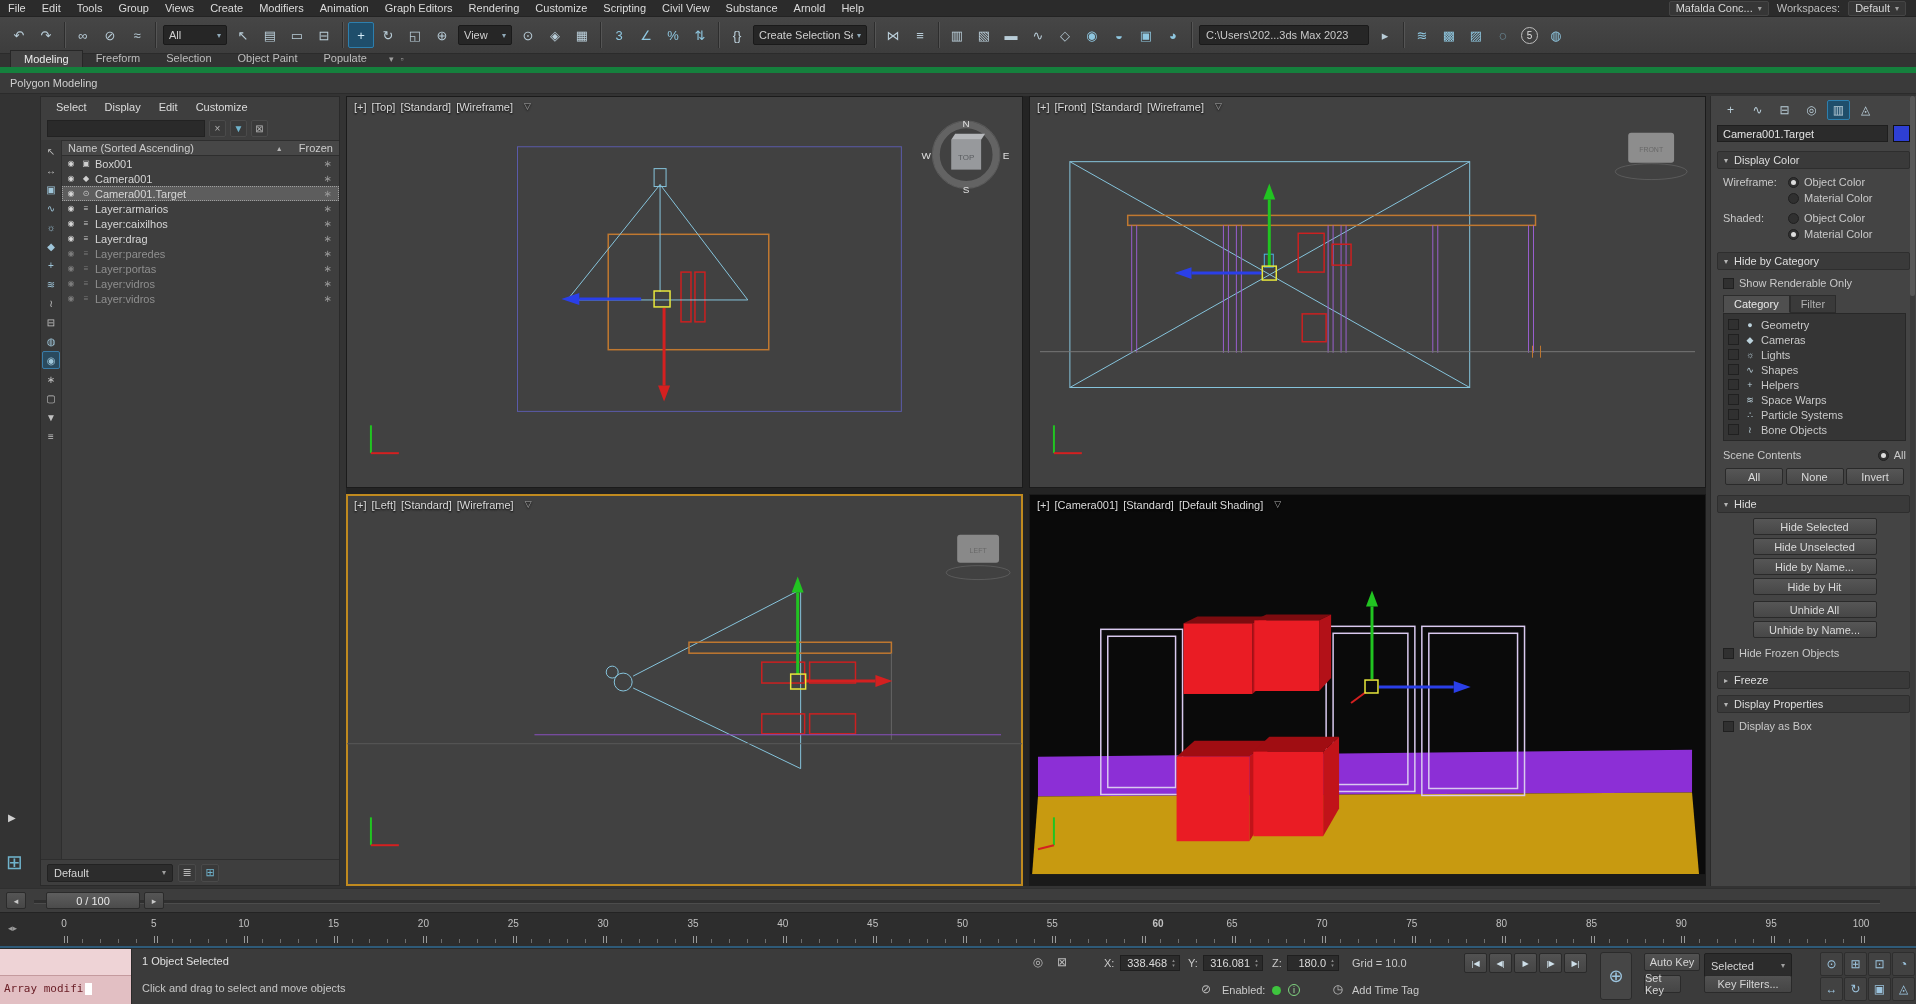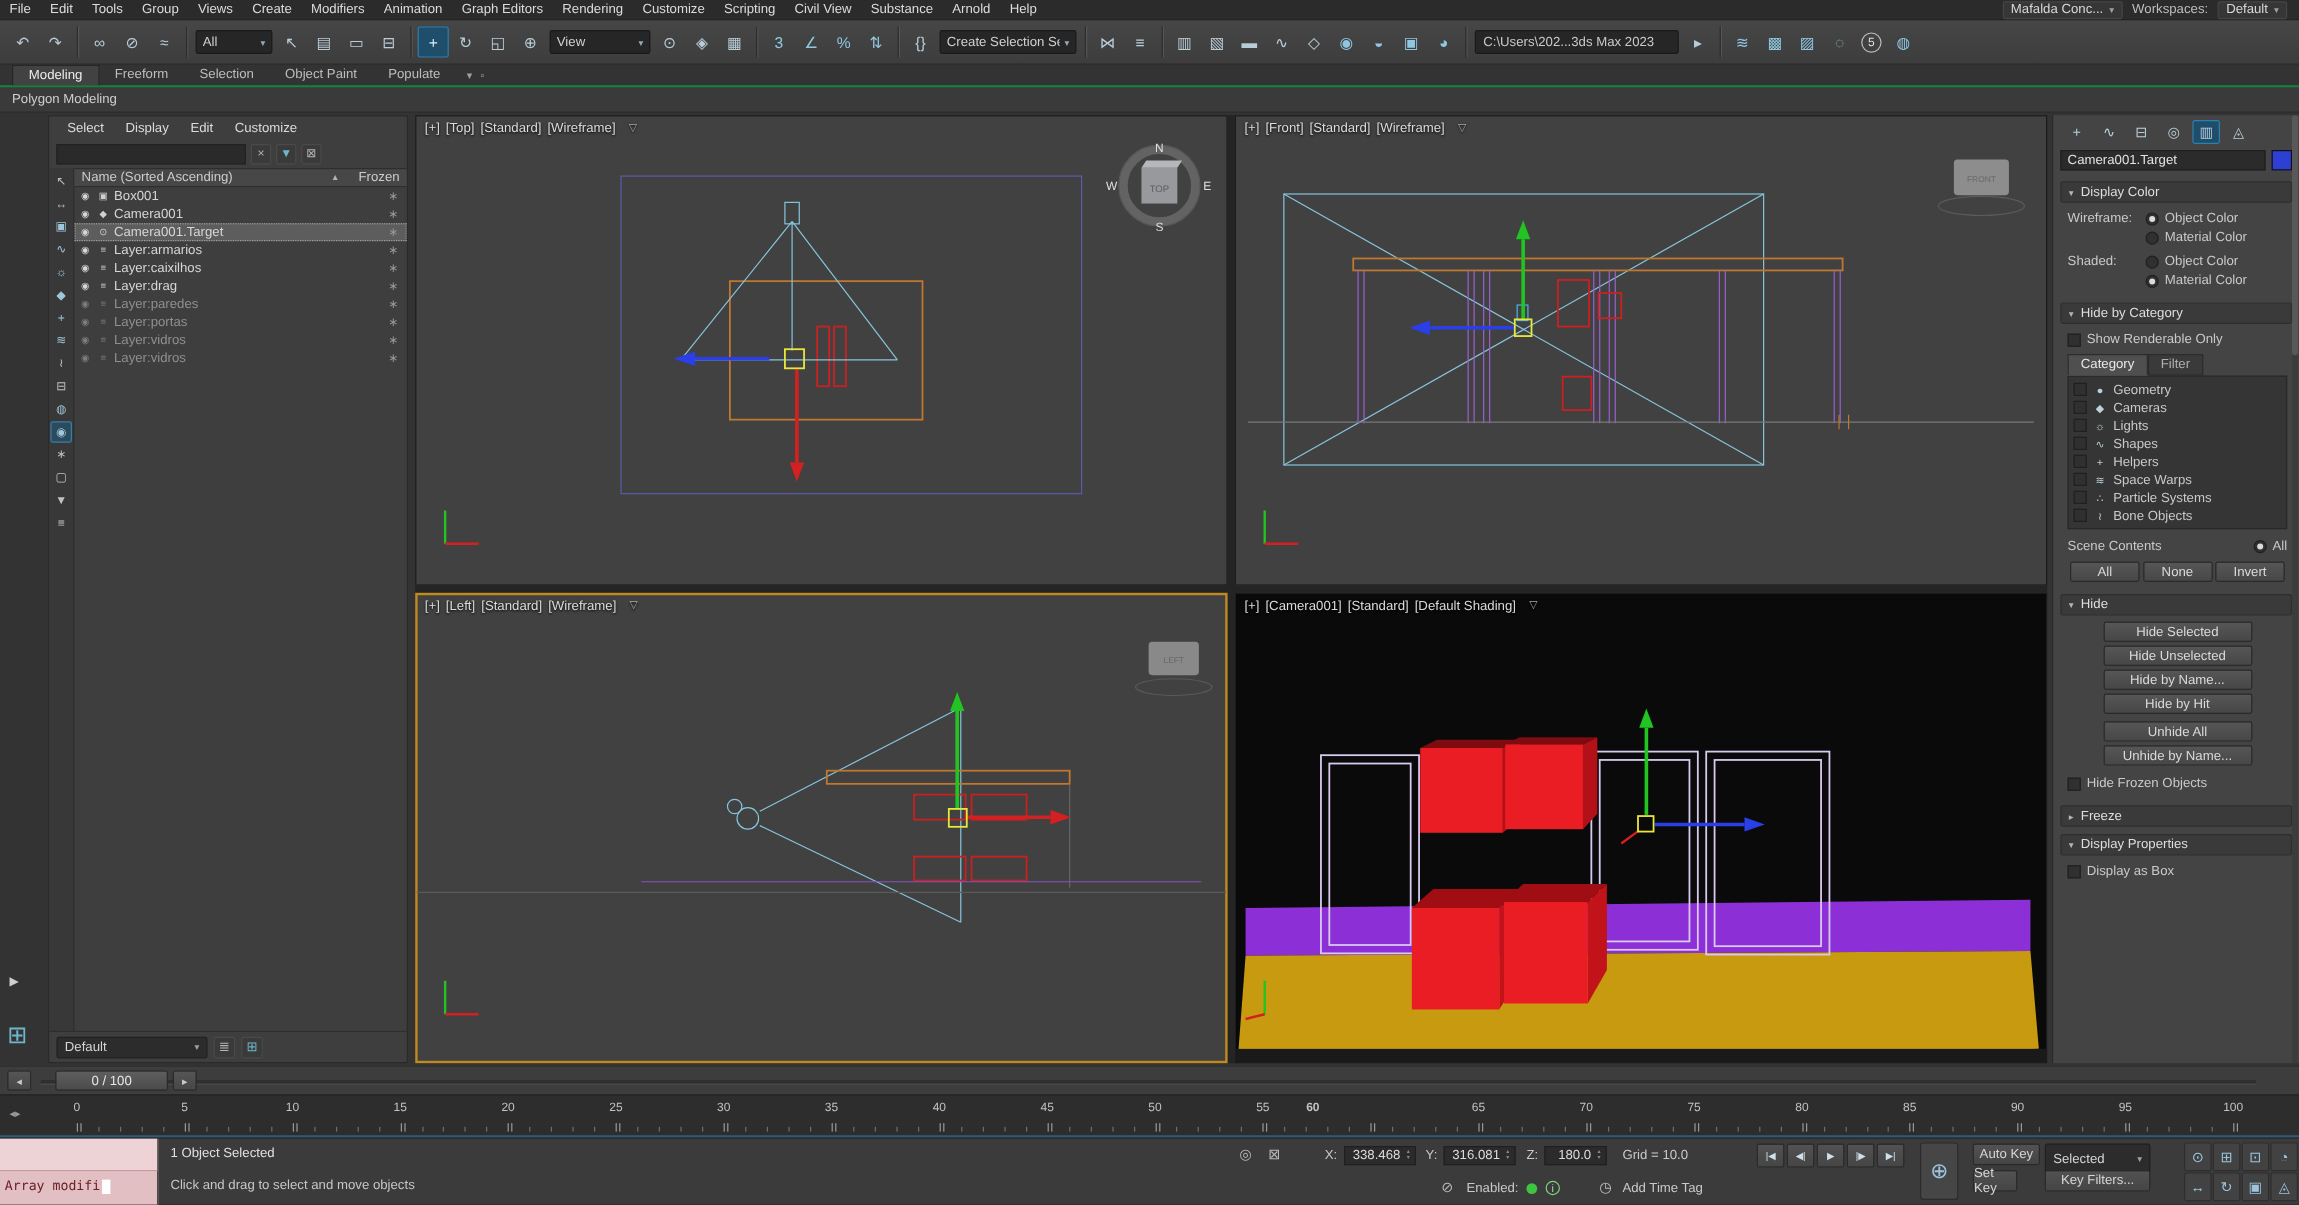--- a/index.html
+++ b/index.html
@@ -31,21 +31,21 @@
     display:flex; align-items:center; padding:0 5px; gap:4px; color:#d0d0d0; margin:0 2px; }
   .tb-dd-val { overflow:hidden; white-space:nowrap; flex:1; }
   .tb-dd-arr { font-size:8px; color:#8fa9b8; }
   .tb-input { height:20px; background:#262626; border:1px solid #1a1a1a; border-radius:2px;
     display:flex; align-items:center; padding:0 6px; color:#c9c9c9; margin:0 2px;
     overflow:hidden; white-space:nowrap; }
   .tb-badge { width:17px; height:17px; border-radius:50%; border:1px solid #bcbcbc; color:#dfdfdf;
     display:flex; align-items:center; justify-content:center; font-size:10px; margin:0 4px; }
   
   #ribbontabs { position:absolute; left:0; top:54px; width:1916px; height:19px; background:#333;
-    border-bottom:2px solid #15803d; display:flex; align-items:flex-end; padding-left:10px; }
+    border-bottom:6px solid #15803d; display:flex; align-items:flex-end; padding-left:10px; }
   .rb-tab { padding:2px 13px; color:#bdbdbd; }
   .rb-tab.active { background:#424242; color:#ededed; border:1px solid #272727; border-bottom:none; }
   .rb-extra { display:flex; align-items:center; gap:7px; margin-left:9px; color:#9e9e9e; font-size:9px; padding-bottom:3px; }
   #polybar { position:absolute; left:0; top:73px; width:1916px; height:21px; background:#3a3a3a;
     border-bottom:1px solid #2b2b2b; display:flex; align-items:center; padding-left:10px; color:#cfcfcf; }
   
   #gutter-arrow { position:absolute; left:8px; top:812px; color:#cfcfcf; font-size:10px; }
   #gutter-grid { position:absolute; left:6px; top:850px; color:#6fb3cc; font-size:20px; }
   
   #explorer { position:absolute; left:40px; top:96px; width:300px; height:790px;
@@ -235,21 +235,21 @@
       </div>
       <div class="tb-icon">↖</div>
       <div class="tb-icon">▤</div>
       <div class="tb-icon">▭</div>
       <div class="tb-icon">⊟</div>
       <div class="tb-sep"></div>
       <div class="tb-icon active">+</div>
       <div class="tb-icon">↻</div>
       <div class="tb-icon">◱</div>
       <div class="tb-icon">⊕</div>
-      <div class="tb-dd" style="width: 84px;">
+      <div class="tb-dd" style="width: 54px;">
         <span class="tb-dd-val">View</span>
         <span class="tb-dd-arr">▾</span>
       </div>
       <div class="tb-icon">⊙</div>
       <div class="tb-icon">◈</div>
       <div class="tb-icon">▦</div>
       <div class="tb-sep"></div>
       <div class="tb-icon" style="color: rgb(143, 199, 224);">3</div>
       <div class="tb-icon" style="color: rgb(143, 199, 224);">∠</div>
       <div class="tb-icon" style="color: rgb(143, 199, 224);">%</div>
@@ -838,21 +838,21 @@
       <div class="rt" style="left: 998.44px;"></div>
       <div class="rt" style="left: 1016.41px;"></div>
       <div class="rt" style="left: 1034.38px;"></div>
       <div class="rt mj" style="left: 1052.35px;"></div>
       <div class="rl" style="left: 1052.35px;">55</div>
       <div class="rt" style="left: 1070.32px;"></div>
       <div class="rt" style="left: 1088.29px;"></div>
       <div class="rt" style="left: 1106.26px;"></div>
       <div class="rt" style="left: 1124.23px;"></div>
       <div class="rt mj" style="left: 1142.2px;"></div>
-      <div class="rl" style="left: 1094px; font-weight: bold;">60</div>
+      <div class="rl" style="left: 1158px; font-weight: bold;">60</div>
       <div class="rt" style="left: 1160.17px;"></div>
       <div class="rt" style="left: 1178.14px;"></div>
       <div class="rt" style="left: 1196.11px;"></div>
       <div class="rt" style="left: 1214.08px;"></div>
       <div class="rt mj" style="left: 1232.05px;"></div>
       <div class="rl" style="left: 1232.05px;">65</div>
       <div class="rt" style="left: 1250.02px;"></div>
       <div class="rt" style="left: 1267.99px;"></div>
       <div class="rt" style="left: 1285.96px;"></div>
       <div class="rt" style="left: 1303.93px;"></div>

